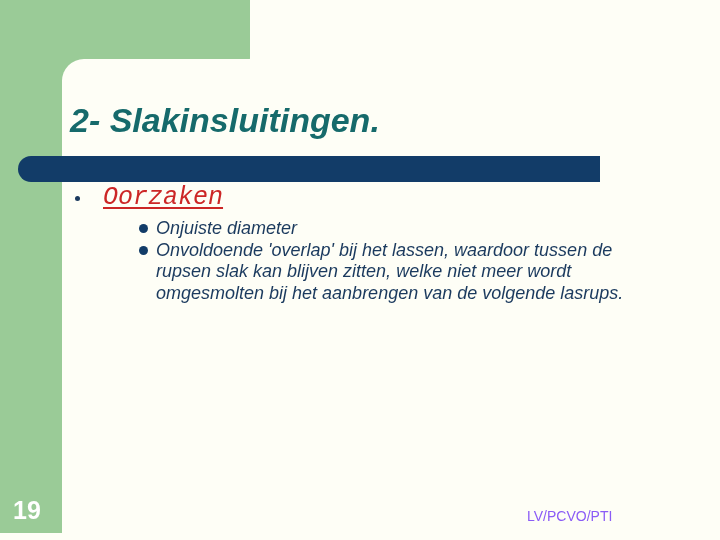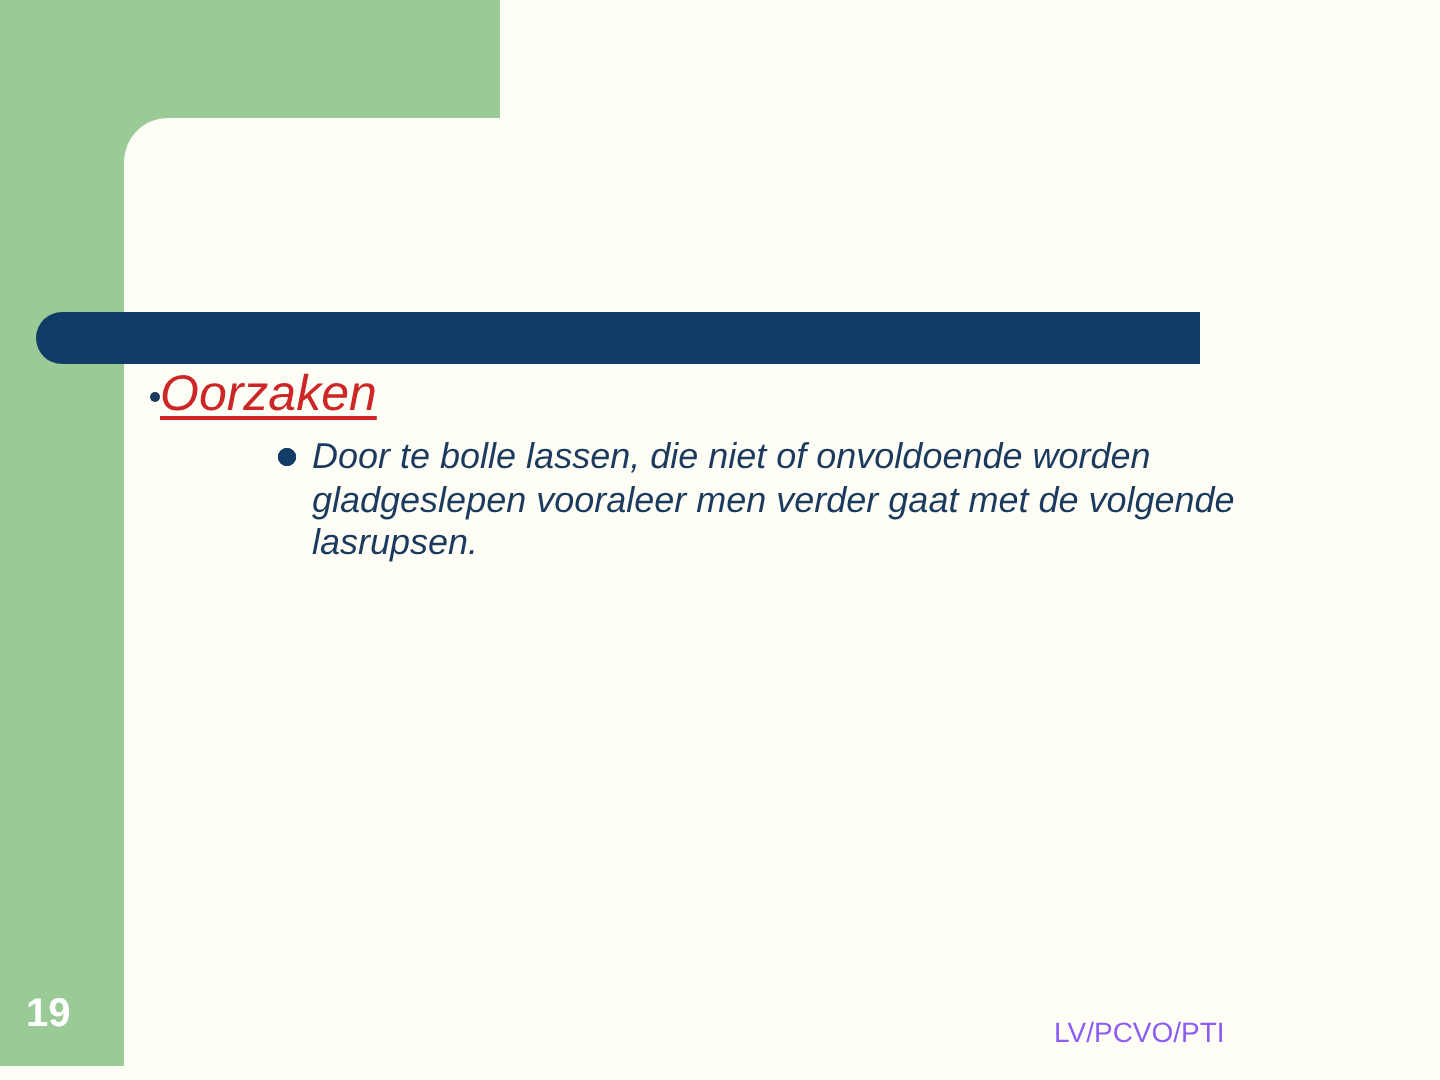--- a/index.html
+++ b/index.html
@@ -43,71 +43,73 @@
   .heading-row{
     position:absolute;left:75px;top:183px;
     display:flex;align-items:flex-start;
   }
   .heading-dot{
     width:5px;height:5px;border-radius:50%;
     background:var(--body-navy,#1b3a5e);
     margin-top:13px;
   }
   .heading-text{
+    margin-left:23px;
     font-size:25px;line-height:29px;
     font-style:italic;
     color:var(--heading-red,#cc2626);
     text-decoration:underline;
     text-decoration-thickness:2px;
     text-underline-offset:3px;
+    font-family:Liberation Mono, monospace;
   }
   .sub-bullet-list{
     position:absolute;left:139px;top:218px;
     width:522px;
     margin:0;padding:0;list-style:none;
     font-size:18px;line-height:21.5px;
     font-style:italic;
     color:var(--body-navy,#1b3a5e);
   }
   .sub-bullet-list li{
     position:relative;
     padding-left:17px;
   }
   .bullet-glyph{
     position:absolute;left:0;top:6px;
     width:9px;height:9px;border-radius:50%;
     background:var(--bar-navy,#123c68);
   }
   .page-number{
     position:absolute;left:13px;top:496px;
-    font-size:20px;font-weight:bold;
+    font-size:25px;font-weight:bold;
     color:#ffffff;
   }
   .footer-text{
     position:absolute;left:527px;top:508px;
     font-size:14px;
     color:#8b5cf6;
   }
 </style>
 </head>
 <body>
 
 <div class="slide">
   <div class="green-sidebar"></div>
   <div class="green-corner-block"></div>
   <div class="content-card"></div>
   <div class="title-bar"></div>
 
+  <div class="slide-title">2- Slakinsluitingen.</div>
 
   <div class="heading-row">
     <span class="heading-dot"></span>
     <span class="heading-text">Oorzaken</span>
   </div>
 
   <ul class="sub-bullet-list">
-      <li><span class="bullet-glyph"></span></li>
-      <li><span class="bullet-glyph"></span></li>
-      <li><span class="bullet-glyph"></span><span>Door te bolle lassen, die niet of onvoldoende worden gladgeslepen vooraleer men verder gaat met de volgende lasrupsen.</span></li>
+      <li><span class="bullet-glyph"></span><span>Onjuiste diameter</span></li>
+      <li><span class="bullet-glyph"></span><span>Onvoldoende 'overlap' bij het lassen, waardoor tussen de rupsen slak kan blijven zitten, welke niet meer wordt omgesmolten bij het aanbrengen van de volgende lasrups.</span></li>
     </ul>
 
   <div class="page-number">19</div>
   <div class="footer-text">LV/PCVO/PTI</div>
 </div>
 
 </body></html>

